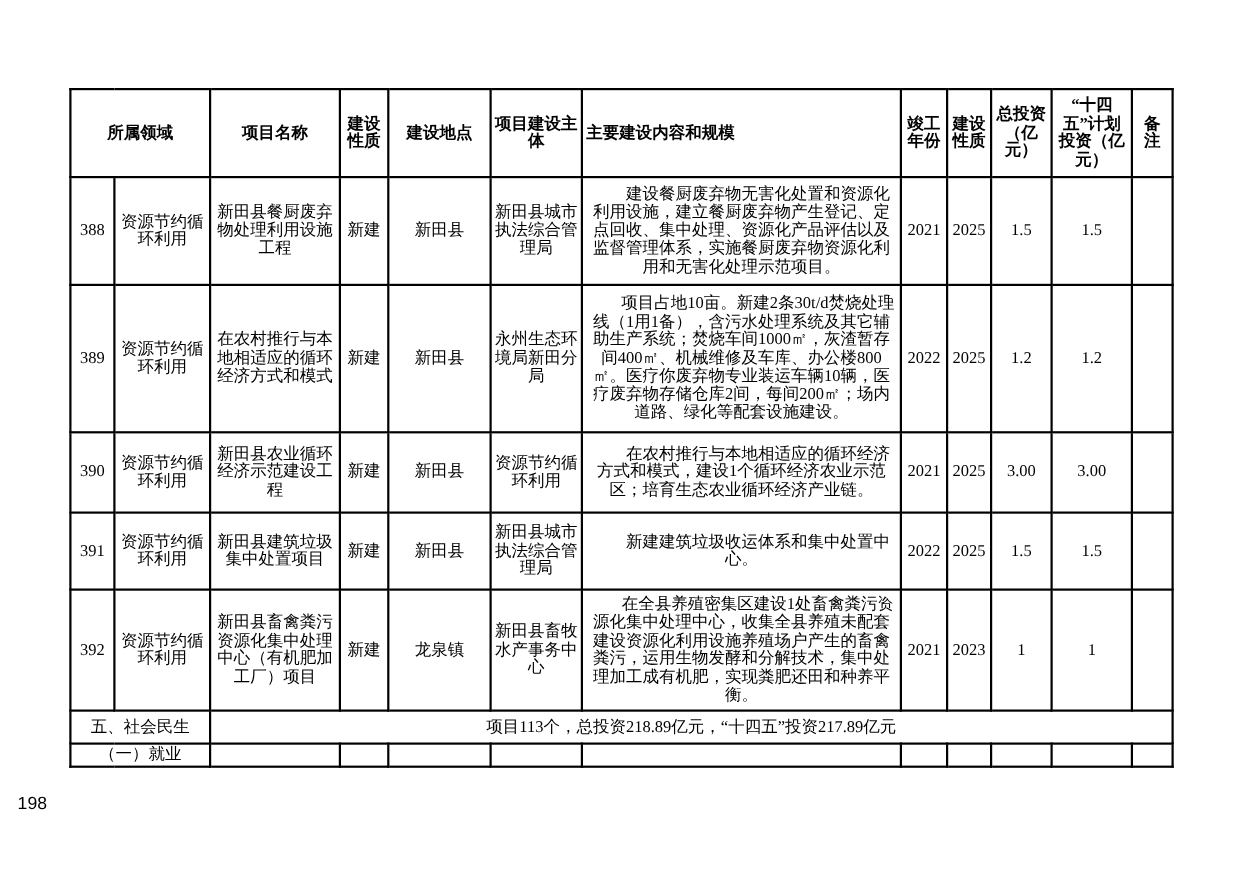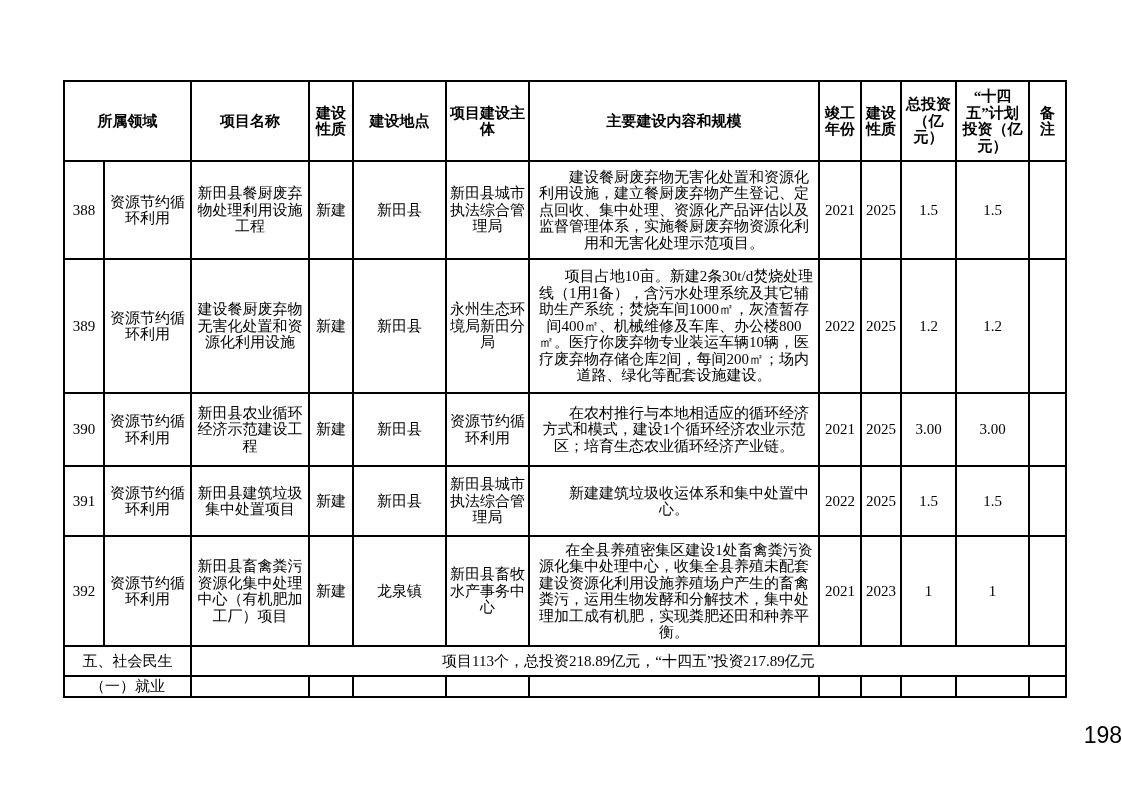--- a/index.html
+++ b/index.html
@@ -38,24 +38,24 @@
   tr.h-r0{height:98px;}
   tr.h-r1{height:134px;}
   tr.h-r2{height:73px;}
   tr.h-r3{height:70px;}
   tr.h-r4{height:110px;}
   tr.h-sec{height:30px;}
   tr.h-sub{height:19px;margin-top:40px;}
   .bold{font-weight:bold;border-radius:13px;}
   .page-number{
     position:absolute;
-    left:0;right:0;top:722px;
-    text-align:right;
+    left:16px;right:0;top:722px;
+    text-align:left;
     font-family:"Liberation Sans","DejaVu Sans",sans-serif;
-    font-size:23px;
+    font-size:16px;
   }
 </style>
 </head>
 <body>
 
 <div class="page">
 
   <table class="doc">
     <colgroup>
       <col style="width:40px">
@@ -71,21 +71,21 @@
         <col style="width:73px">
         <col style="width:37px">
     </colgroup>
     <thead>
       <tr class="h-header">
         <th colspan="2">所属领域</th>
         <th>项目名称</th>
         <th>建设性质</th>
         <th>建设地点</th>
         <th>项目建设主体</th>
-        <th style="text-align:center">主要建设内容和规模</th>
+        <th style="text-align:left">主要建设内容和规模</th>
         <th>竣工年份</th>
         <th>建设性质</th>
         <th>总投资（亿元）</th>
         <th>“十四五”计划投资（亿元）</th>
         <th>备注</th>
       </tr>
     </thead>
     <tbody>
 
       <tr class="h-r0">
@@ -99,21 +99,21 @@
         <td>2021</td>
         <td>2025</td>
         <td>1.5</td>
         <td>1.5</td>
         <td></td>
       </tr>
 
       <tr class="h-r1">
         <td>389</td>
         <td>资源节约循环利用</td>
-        <td>建设餐厨废弃物无害化处置和资源化利用设施</td>
+        <td>在农村推行与本地相适应的循环经济方式和模式</td>
         <td>新建</td>
         <td>新田县</td>
         <td>永州生态环境局新田分局</td>
         <td class="content">项目占地10亩。新建2条30t/d焚烧处理线（1用1备），含污水处理系统及其它辅助生产系统；焚烧车间1000㎡，灰渣暂存间400㎡、机械维修及车库、办公楼800㎡。医疗你废弃物专业装运车辆10辆，医疗废弃物存储仓库2间，每间200㎡；场内道路、绿化等配套设施建设。</td>
         <td>2022</td>
         <td>2025</td>
         <td>1.2</td>
         <td>1.2</td>
         <td></td>
       </tr>

